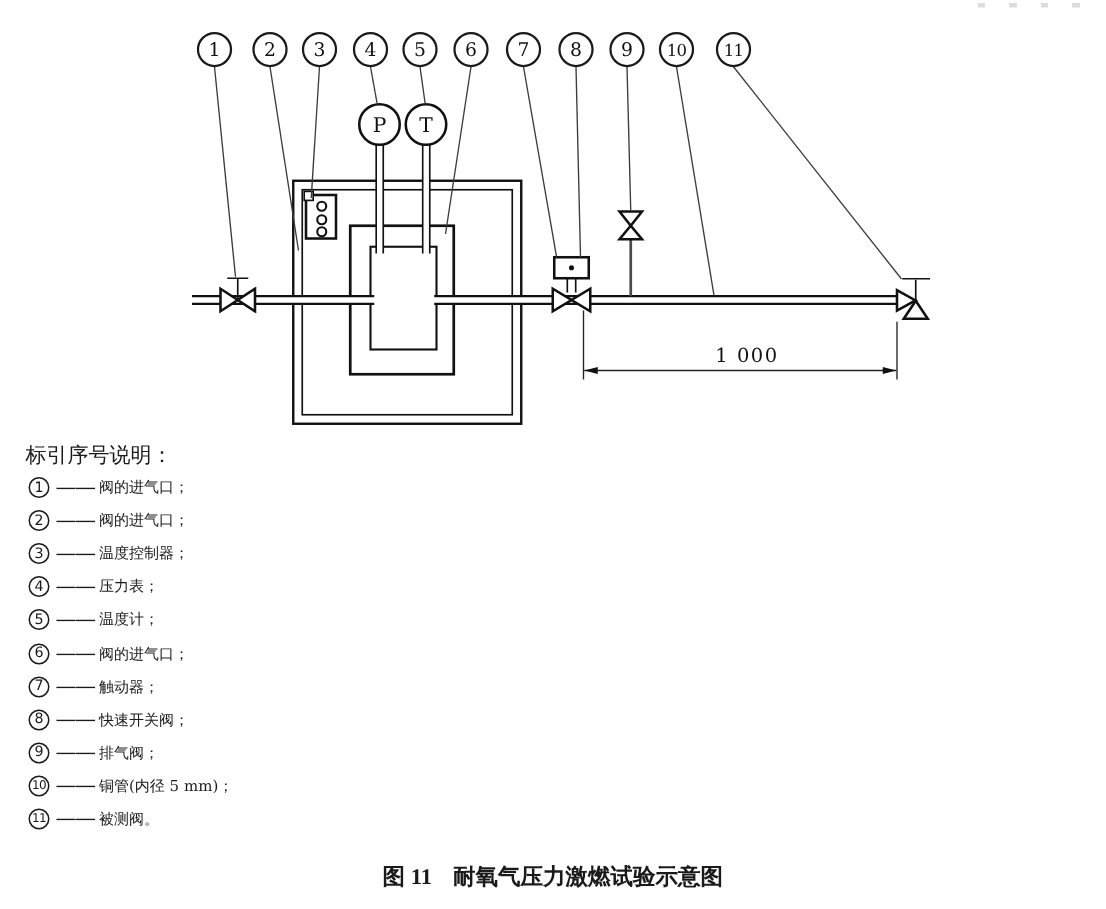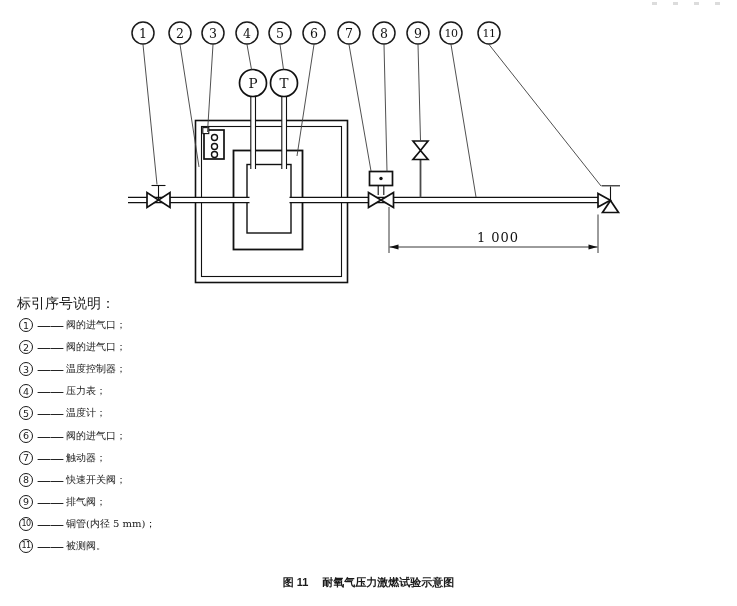--- a/index.html
+++ b/index.html
@@ -26,21 +26,21 @@
   #legend-list{position:absolute;left:19px;top:314px;}
   .legend-row{display:flex;align-items:center;height:22.1px;white-space:nowrap;}
   .circ-num{display:inline-flex;width:14px;height:14px;box-sizing:border-box;
             border:1px solid #1a1a1a;border-radius:50%;align-items:center;justify-content:center;
             font-size:9.5px;font-family:"DejaVu Sans",sans-serif;flex:0 0 auto;}
   .circ-num.two{font-size:8px;letter-spacing:-0.5px;}
   .legend-sep{margin:0 3px 0 4px;font-size:14px;letter-spacing:-1px;}
   .legend-label{font-size:10px;}
   
   #caption{position:absolute;left:0;top:575px;width:737px;text-align:center;
-           font-weight:bold;font-size:11px;font-family:Liberation Sans, sans-serif;}
+           font-weight:bold;font-size:15px;font-family:Liberation Serif, serif;}
   #caption .cap-gap{display:inline-block;width:14px;}
   
   #edge-artifact{position:absolute;left:652px;top:2px;width:80px;height:3px;
      background:repeating-linear-gradient(90deg,#dcdcdc 0 5px,transparent 5px 21px);}
 </style>
 </head>
 <body>
 
 <div id="page">
 

